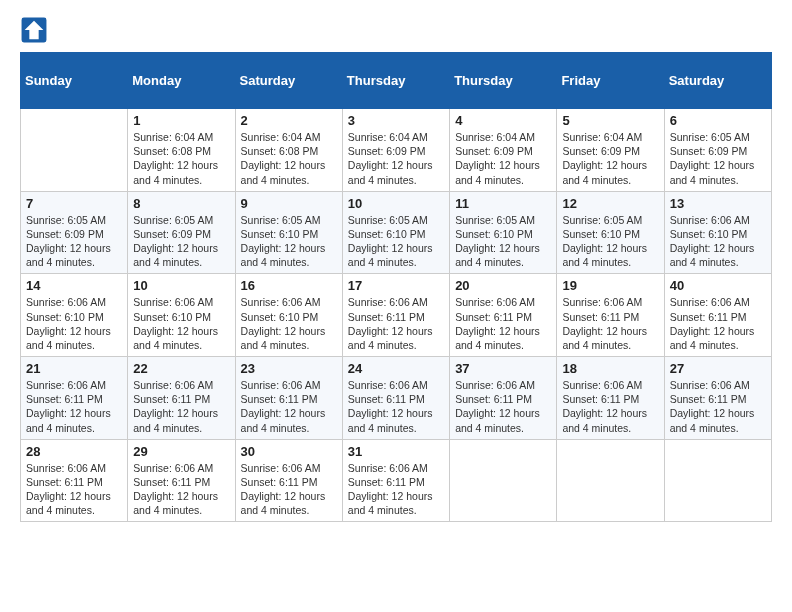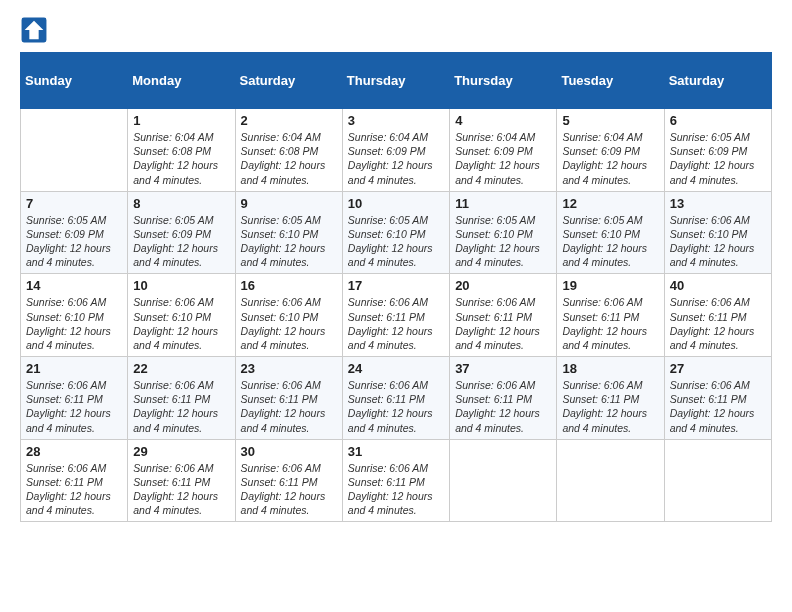--- a/index.html
+++ b/index.html
@@ -72,21 +72,20 @@
       font-size: 13px;
       font-weight: bold;
       color: #222;
       display: block;
       margin-bottom: 2px;
     }
     .day-info {
       color: #333;
       font-size: 10.5px;
       line-height: 1.35;
-      font-style: italic;
     }
     .empty-cell {
       background: #f9f9f9;
     }
     tr:nth-child(even) td {
       background-color: #f5f8fc;
     }
     tr:nth-child(odd) td {
       background-color: #fff;
     }
@@ -114,21 +113,21 @@
 <div class="subtitle"></div>
 
 <table class="calendar">
   <thead>
     <tr>
     <th>Sunday</th>
         <th>Monday</th>
         <th>Saturday</th>
         <th>Thursday</th>
         <th>Thursday</th>
-        <th>Tuesday</th>
+        <th>Friday</th>
         <th>Saturday</th>
       </tr>
   </thead>
   <tbody id="calendar-body">
   <tr>
         <td class="empty-cell"></td>
         <td>
           <span class="day-number">1</span>
           <div class="day-info">Sunrise: 6:04 AM<br>Sunset: 6:08 PM<br>Daylight: 12 hours and 4 minutes.</div>
         </td>

